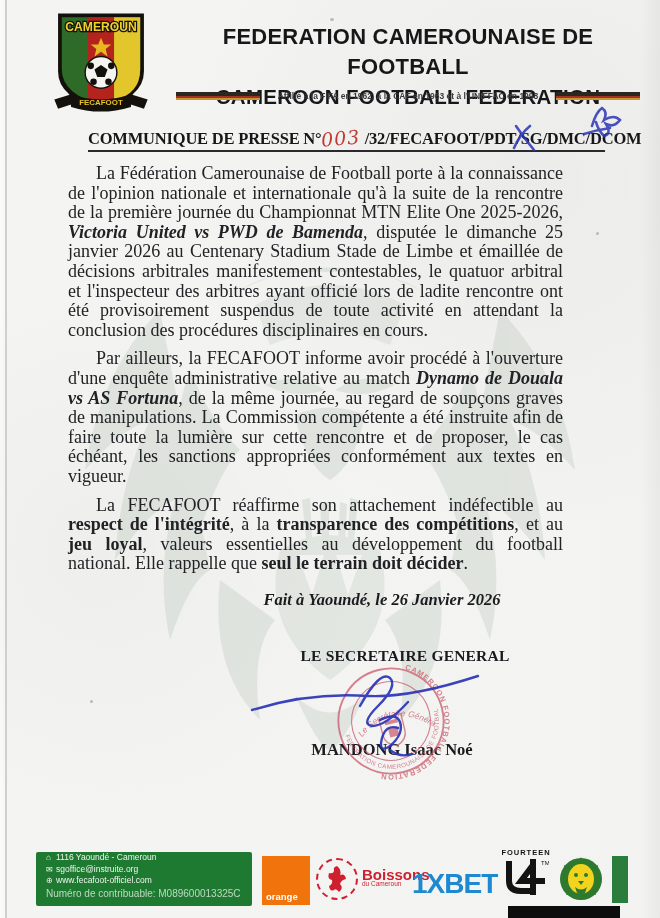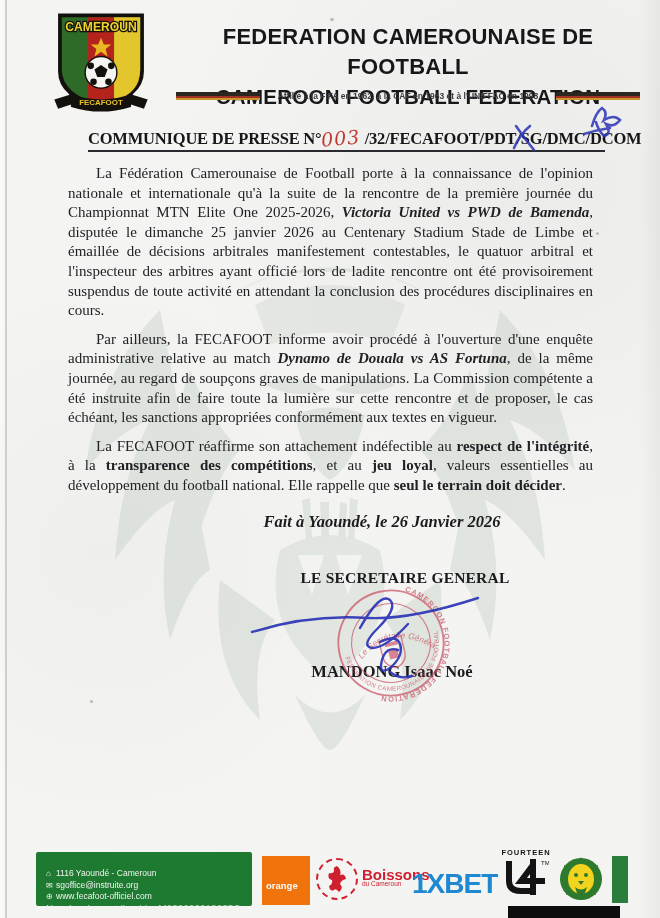--- a/index.html
+++ b/index.html
@@ -40,45 +40,45 @@
 
   
   .ref-line { position:relative; margin:14px 55px 0 88px; font-weight:bold; font-size:16.5px;
               letter-spacing:-0.2px; border-bottom:2px solid #2a2a2e; padding-bottom:1px;
               white-space:nowrap; color:#17171a; }
   .ref-number { display:inline-block; font-family:"DejaVu Serif", serif; font-style:italic; font-weight:normal;
                 color:#c03a34; font-size:19px; transform:rotate(-5deg) translateY(1px); letter-spacing:1px; }
   .pen-marks { position:absolute; left:408px; top:-22px; width:130px; height:52px; pointer-events:none; }
 
   
-  .body-text { margin:12px 67px 0 68px; font-size:15px; line-height:19.6px; text-align:justify; color:#222226; }
+  .body-text { margin:12px 97px 0 68px; font-size:18px; line-height:19.6px; text-align:justify; color:#222226; }
   .body-text p { text-indent:28px; margin-bottom:9px; }
 
   .date-line { margin-top:16px; width:660px; text-align:center; font-weight:bold; font-style:italic;
                font-size:16.5px; transform:translateX(52px); color:#1b1b1f; }
 
   
   .sig-block { position:relative; margin-top:34px; height:160px; }
   .sg-title { position:absolute; left:0; width:660px; top:3px; text-align:center; transform:translateX(75px);
               font-weight:bold; font-size:15.5px; letter-spacing:0.2px; color:#1b1b1f; }
   .stamp { position:absolute; left:330px; top:16px; width:122px; height:122px; opacity:.8; transform:rotate(-14deg); z-index:3; }
   .signature-ink { position:absolute; left:240px; top:18px; width:260px; height:110px; z-index:4; }
   .sg-name { position:absolute; left:0; width:660px; top:96px; text-align:center; transform:translateX(62px);
              font-weight:bold; font-size:16.5px; color:#1b1b1f; z-index:2; }
 
   
   .footer { position:absolute; left:0; top:848px; width:660px; height:62px; z-index:5; }
   .contact-box { position:absolute; left:36px; top:4px; width:216px; height:54px; background:#1f7a31;
-                 border-radius:2px; padding:16px 8px 4px 10px; color:#eef5ee;
+                 border-radius:2px; padding:0 8px 4px 10px; color:#eef5ee;
                  font-family:"Liberation Sans", sans-serif; }
   .contact-box .cline { font-size:8.5px; line-height:11.5px; white-space:nowrap; overflow:hidden; }
   .contact-box .cicon { display:inline-block; width:10px; font-size:8px; }
   .contact-box .tax { font-size:10px; opacity:.75; margin-top:1px; }
   .logo-orange { position:absolute; left:262px; top:8px; width:48px; height:49px; background:#f1730b;
-                 display:flex; align-items:flex-end; padding:14px 4px; }
+                 display:flex; align-items:flex-end; padding:3px 4px; }
   .logo-orange span { color:#fff; font-family:"Liberation Sans", sans-serif; font-size:9.5px; font-weight:bold; }
   .logo-boissons { position:absolute; left:316px; top:10px; display:flex; align-items:center; gap:4px; }
   .bois-circle { width:42px; height:42px; border:2.5px dashed #cf2030; border-radius:50%;
                  display:flex; align-items:center; justify-content:center; }
   .bois-text { color:#cf2030; font-family:"Liberation Sans", sans-serif; line-height:9px; }
   .bois-text .b1 { font-size:15px; font-weight:bold; }
   .bois-text .b2 { font-size:6.5px; }
   .logo-1xbet { position:absolute; left:412px; top:20px; font-family:"Liberation Sans", sans-serif;
                 font-weight:bold; font-size:28px; letter-spacing:-1px; color:#1e88d0; }
   .logo-fourteen { position:absolute; left:500px; top:0; width:52px; text-align:center;

